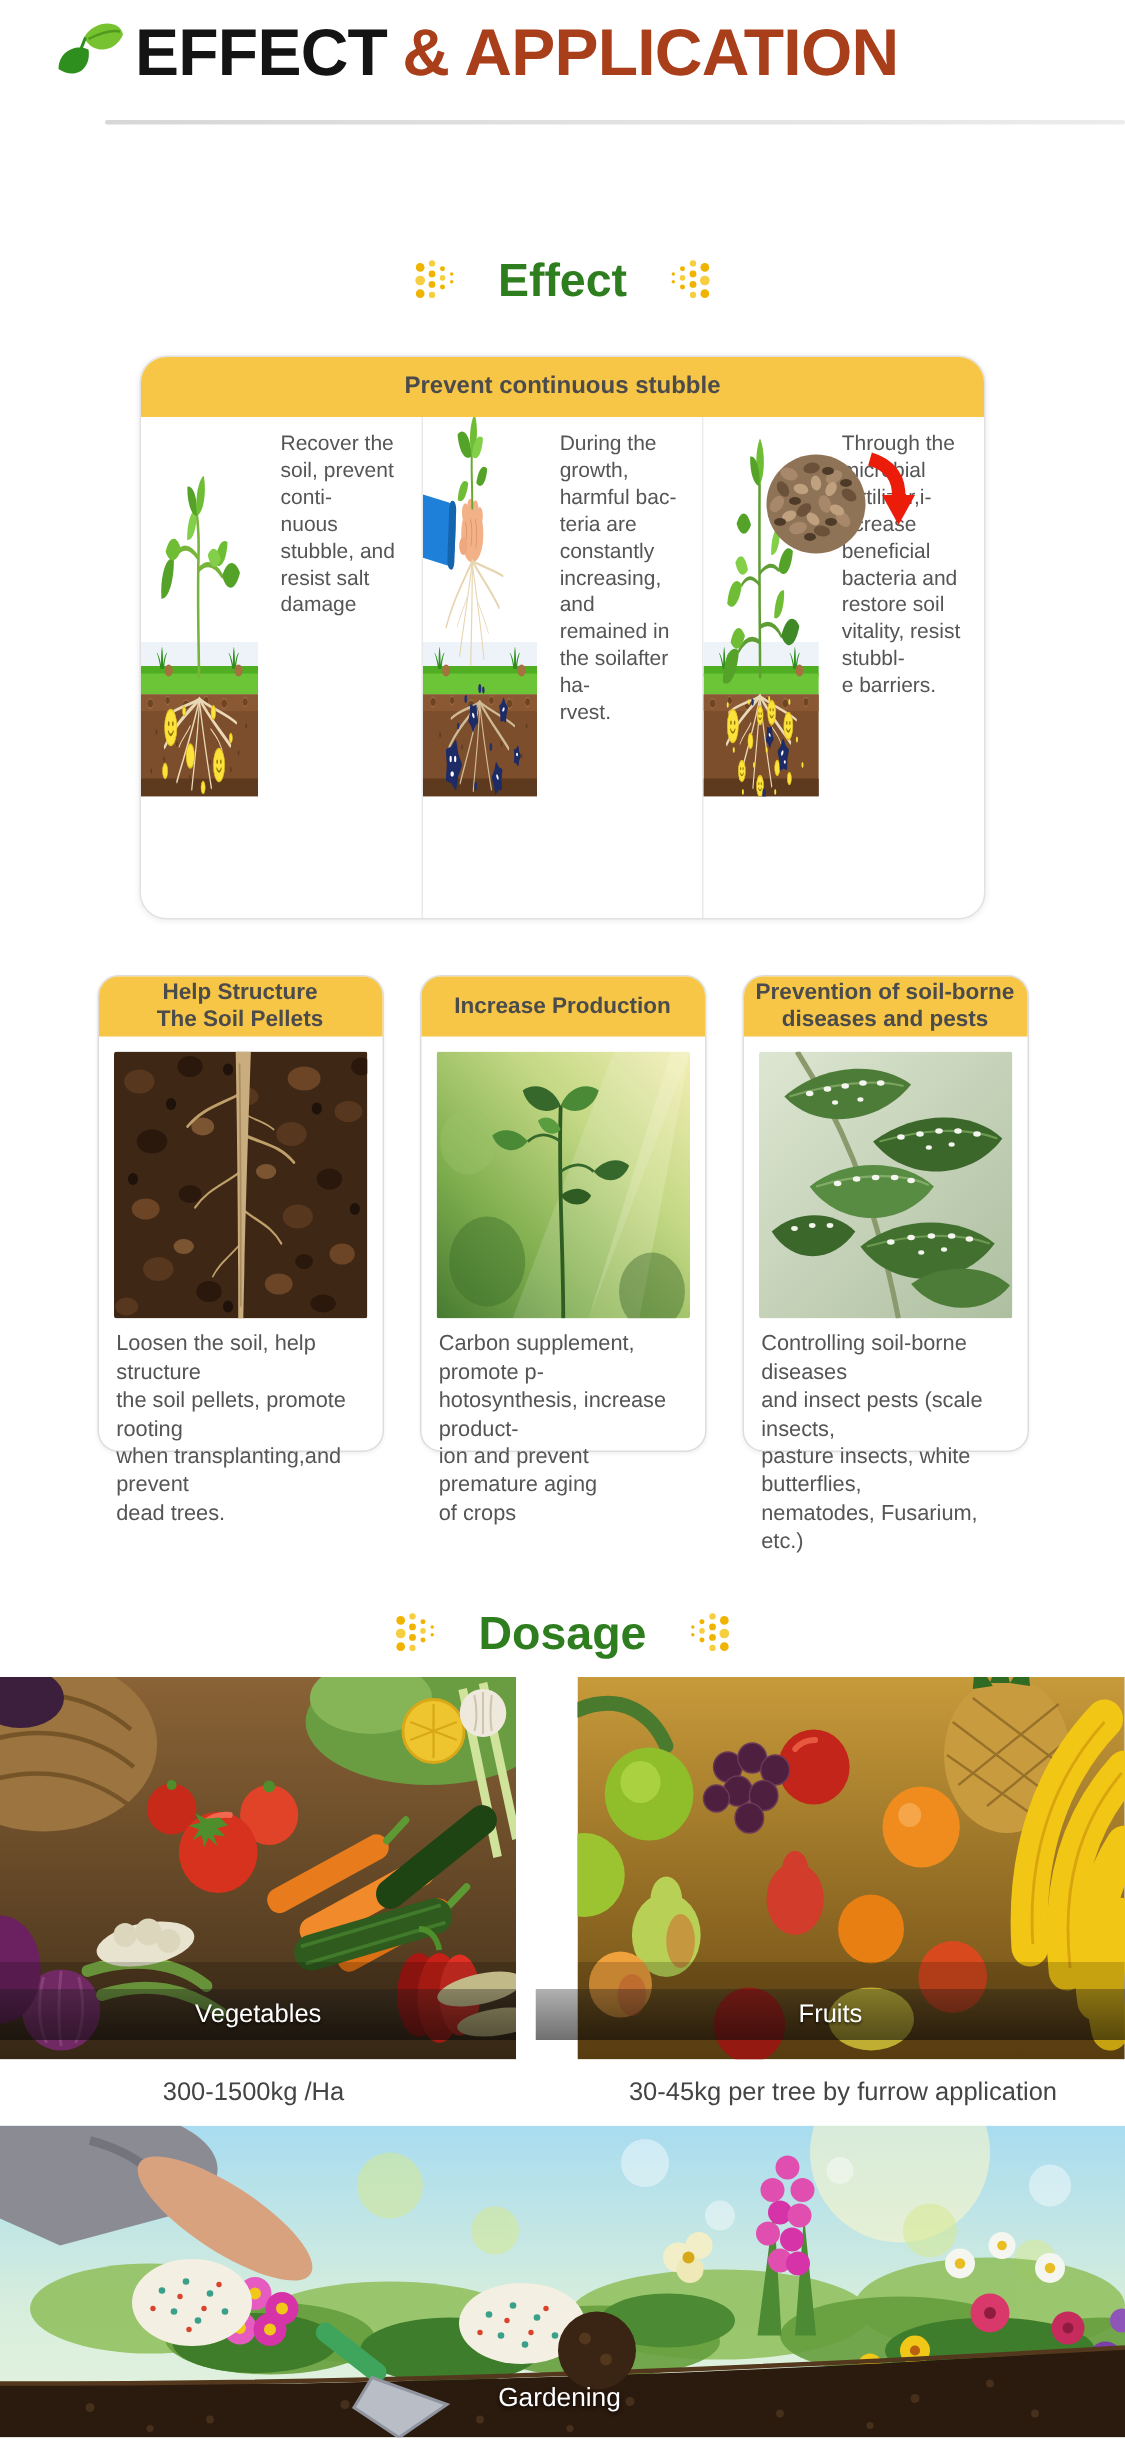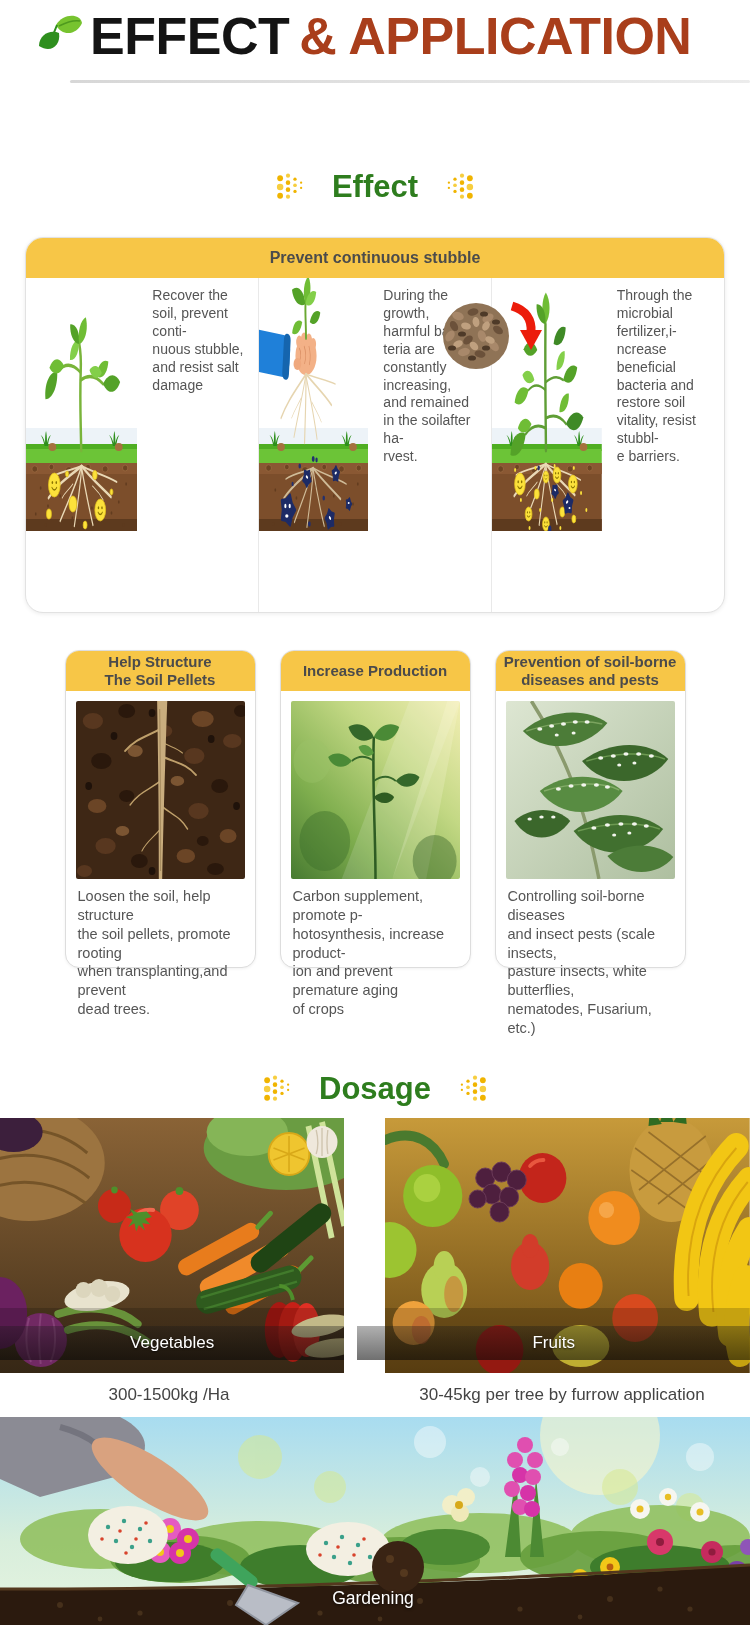--- a/index.html
+++ b/index.html
@@ -1,32 +1,32 @@
 <!DOCTYPE html>
 <html style="--accent-yellow: #F7C647; --title-red: #A93E1B; --title-green: #2E7D1E; --dot-gold: #F0B400;"><head>
 <meta charset="utf-8">
 <style>
   html,body{margin:0;padding:0;background:#fff;}
   .page{width:750px;position:relative;display:flow-root;background:#fff;
         font-family:"Liberation Sans", sans-serif;color:#555;}
   
   .hero{height:66px;padding-top:8px;display:flex;align-items:flex-start;}
   .hero .leaf{margin-left:36px;margin-top:2px;}
-  .hero-title{font-size:52px;font-weight:700;letter-spacing:-0.5px;line-height:56px;margin-left:6px;white-space:nowrap;}
+  .hero-title{font-size:44px;font-weight:700;letter-spacing:-0.5px;line-height:56px;margin-left:6px;white-space:nowrap;}
   .hero-title .t-black{color:#141414;}
   .hero-title .t-red{color:var(--title-red,#A93E1B);margin-left:10px;}
   .hero-divider{margin-left:70px;margin-top:6px;height:3px;border-radius:2px;
       background:linear-gradient(to right,#d7d7d7,#ececec);}
   
   .section-title{display:flex;justify-content:center;align-items:center;gap:16px;height:44px;}
   .section-title.effect{margin-top:82px;}
   .section-title.dosage{margin-top:99px;}
   .section-title h2{margin:0;font-size:31px;font-weight:700;color:var(--title-green,#2E7D1E);}
   
-  .stubble-card{position:relative;margin:28px auto 0;width:700px;height:376px;
+  .stubble-card{position:relative;margin:28px auto 0;width:564px;height:376px;
       border:1px solid #e2e2e2;border-radius:18px;background:#fff;
       box-shadow:0 1px 4px rgba(0,0,0,.08);box-sizing:border-box;}
   .stubble-header{height:40px;border-radius:17px 17px 0 0;background:var(--accent-yellow,#F7C647);
       display:flex;align-items:center;justify-content:center;
       font-size:16px;font-weight:700;color:#4b4b4b;}
   .stubble-body{display:flex;height:334px;}
   .stubble-col{flex:1;display:flex;flex-direction:row;min-width:0;}
   .stubble-col + .stubble-col{border-left:1px solid #e9e9e9;}
   .stubble-col svg.scene{display:block;width:100%;height:253px;}
   .caption{white-space:pre-line;font-size:14px;line-height:1.28;color:#555;

